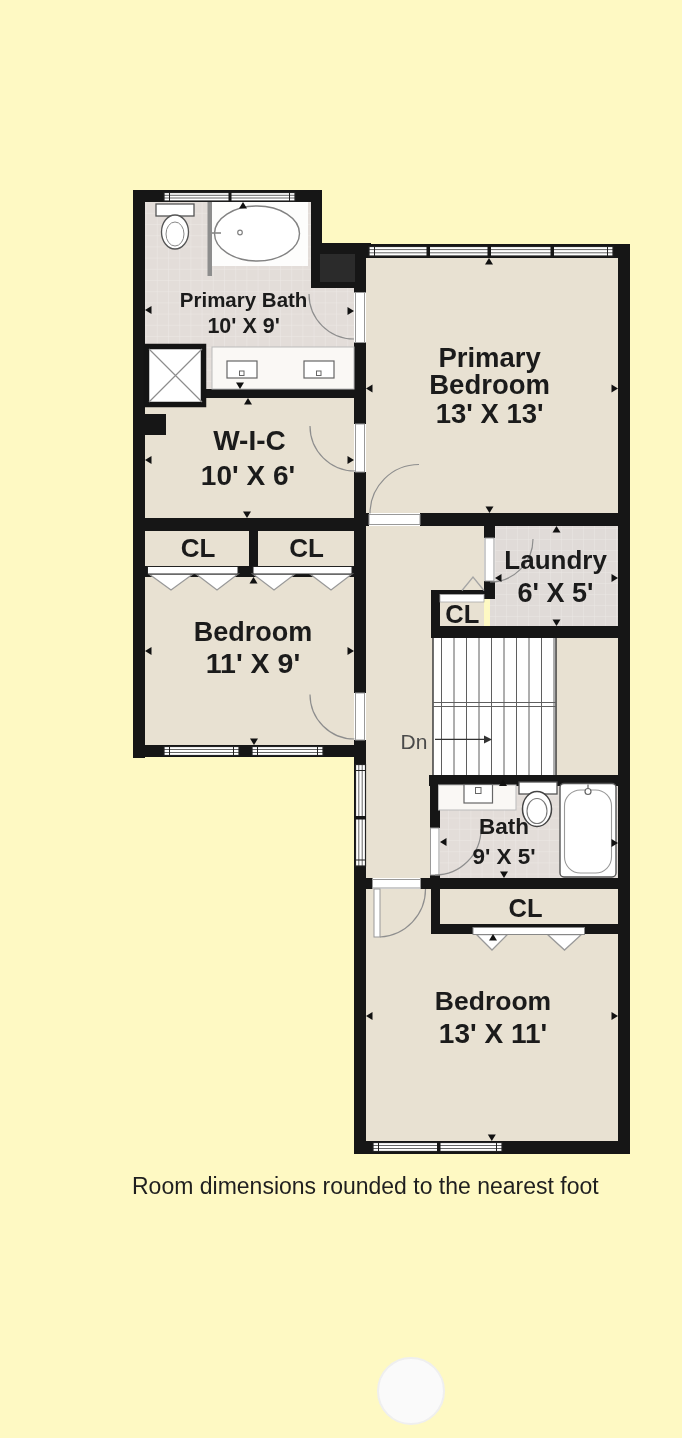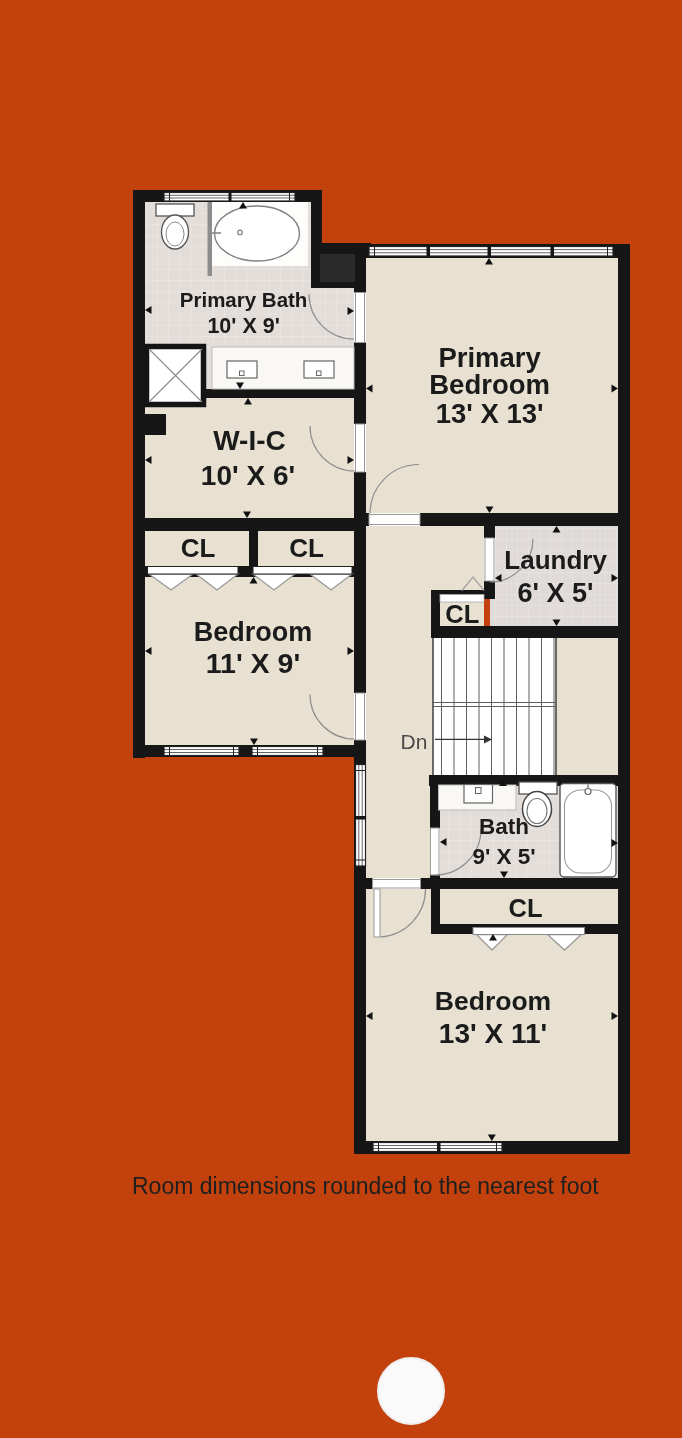--- a/index.html
+++ b/index.html
@@ -1,16 +1,16 @@
 <!DOCTYPE html>
 <html><head>
 <meta charset="utf-8">
 <style>
   html,body{margin:0;padding:0;background:#ffffff;}
-  #page{width:682px;height:1438px;position:relative;background:#c2410c;overflow:hidden;}
+  #page{width:682px;height:1438px;position:relative;background:#fef9c3;overflow:hidden;}
   svg{display:block;}
   text{font-family:"Liberation Sans",sans-serif;}
 </style>
 </head>
 <body>
 <div id="page">
 <svg width="682" height="1438" viewBox="0 0 682 1438">
 <defs>
   <pattern id="tp" width="11.2" height="11.2" patternUnits="userSpaceOnUse">
     <rect width="11.2" height="11.2" fill="#e3ddd9"></rect>

